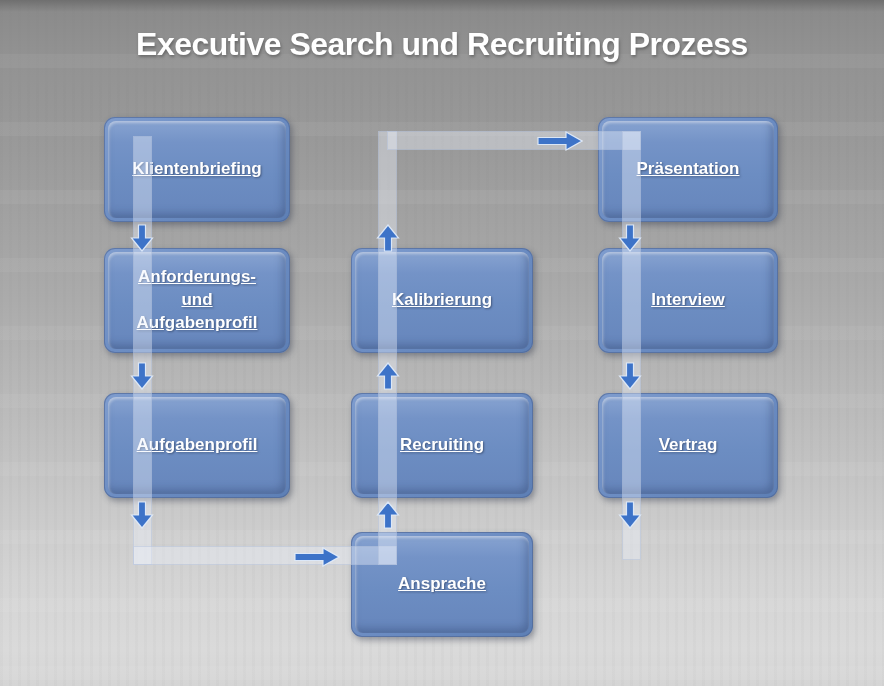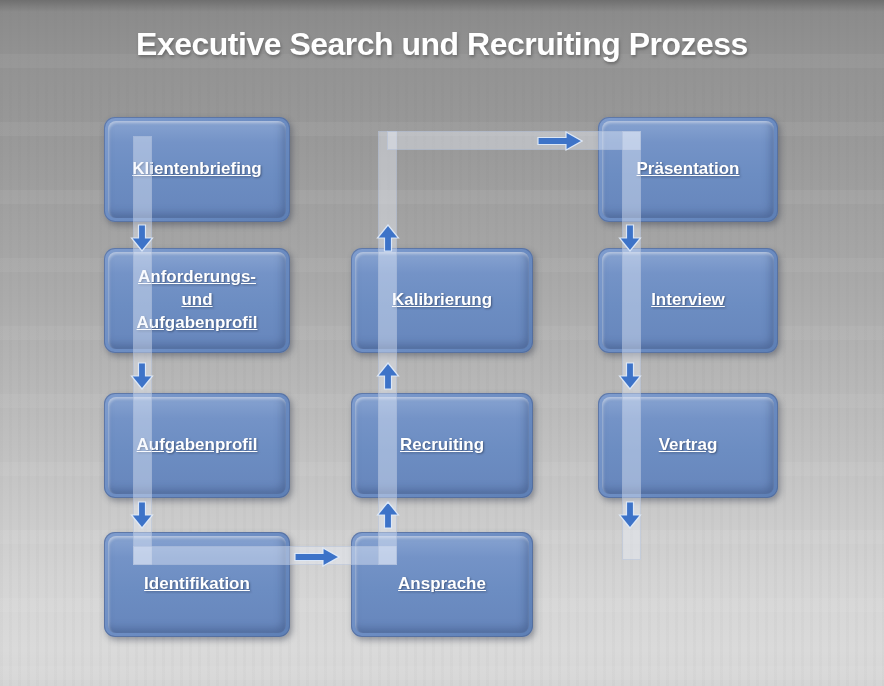--- a/index.html
+++ b/index.html
@@ -61,23 +61,20 @@
     <span class="box-label">Klientenbriefing</span>
   </div>
   <div class="box c0 r1">
     <span class="box-label">Anforderungs-
 und
 Aufgabenprofil</span>
   </div>
   <div class="box c0 r2">
     <span class="box-label">Aufgabenprofil</span>
   </div>
-  <div class="box c0 r3">
-    <span class="box-label">Identifikation</span>
-  </div>
 
   <div class="box c1 r1">
     <span class="box-label">Kalibrierung</span>
   </div>
   <div class="box c1 r2">
     <span class="box-label">Recruiting</span>
   </div>
   <div class="box c1 r3">
     <span class="box-label">Ansprache</span>
   </div>

